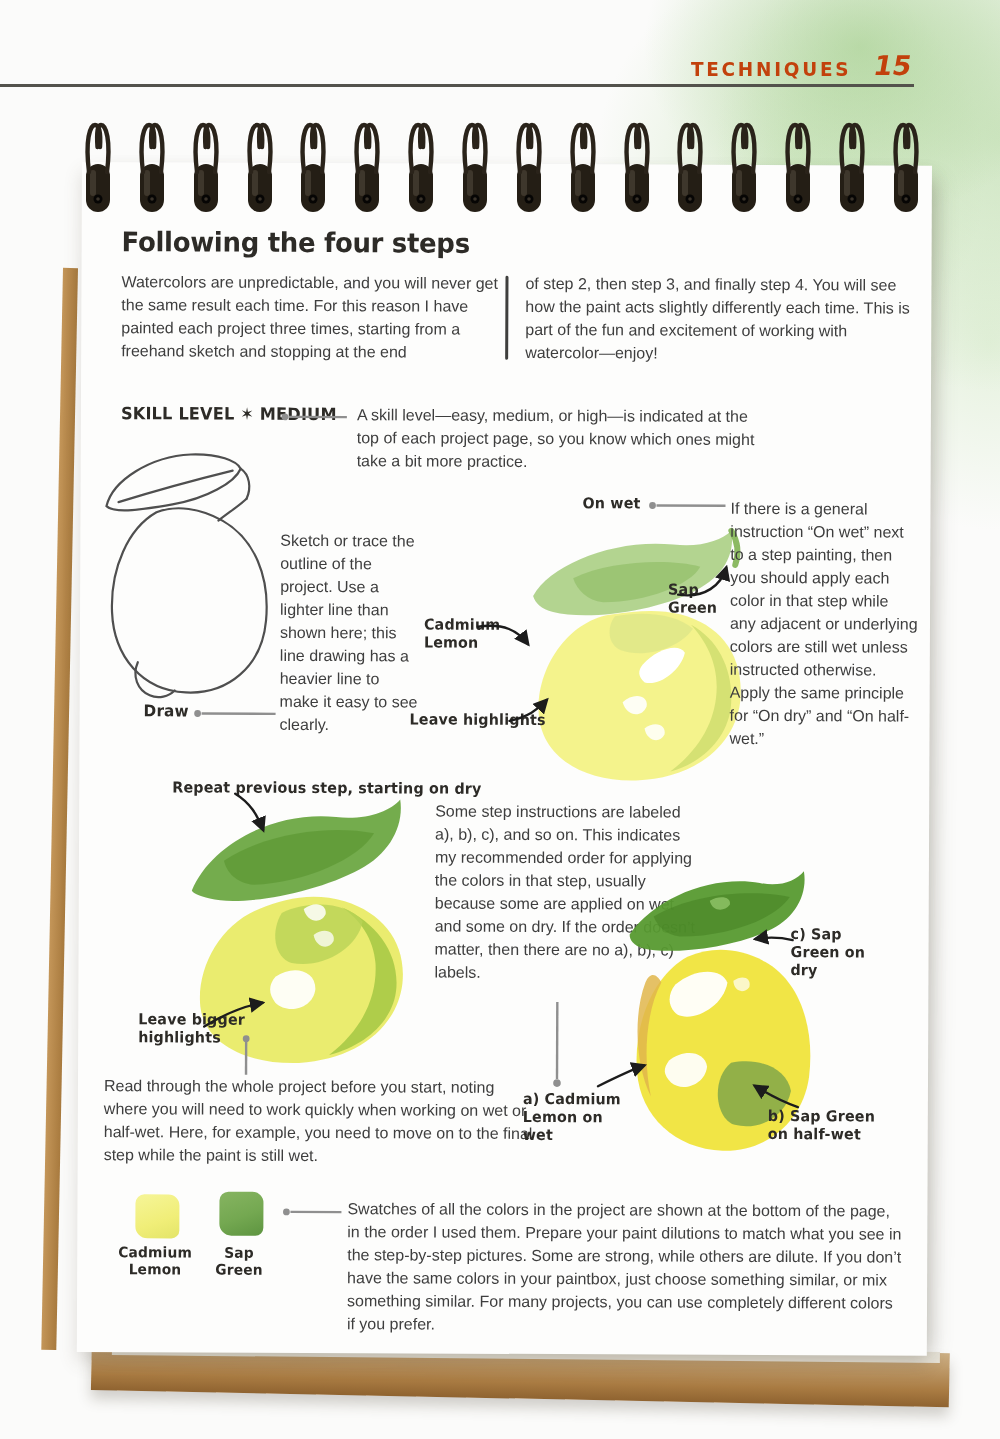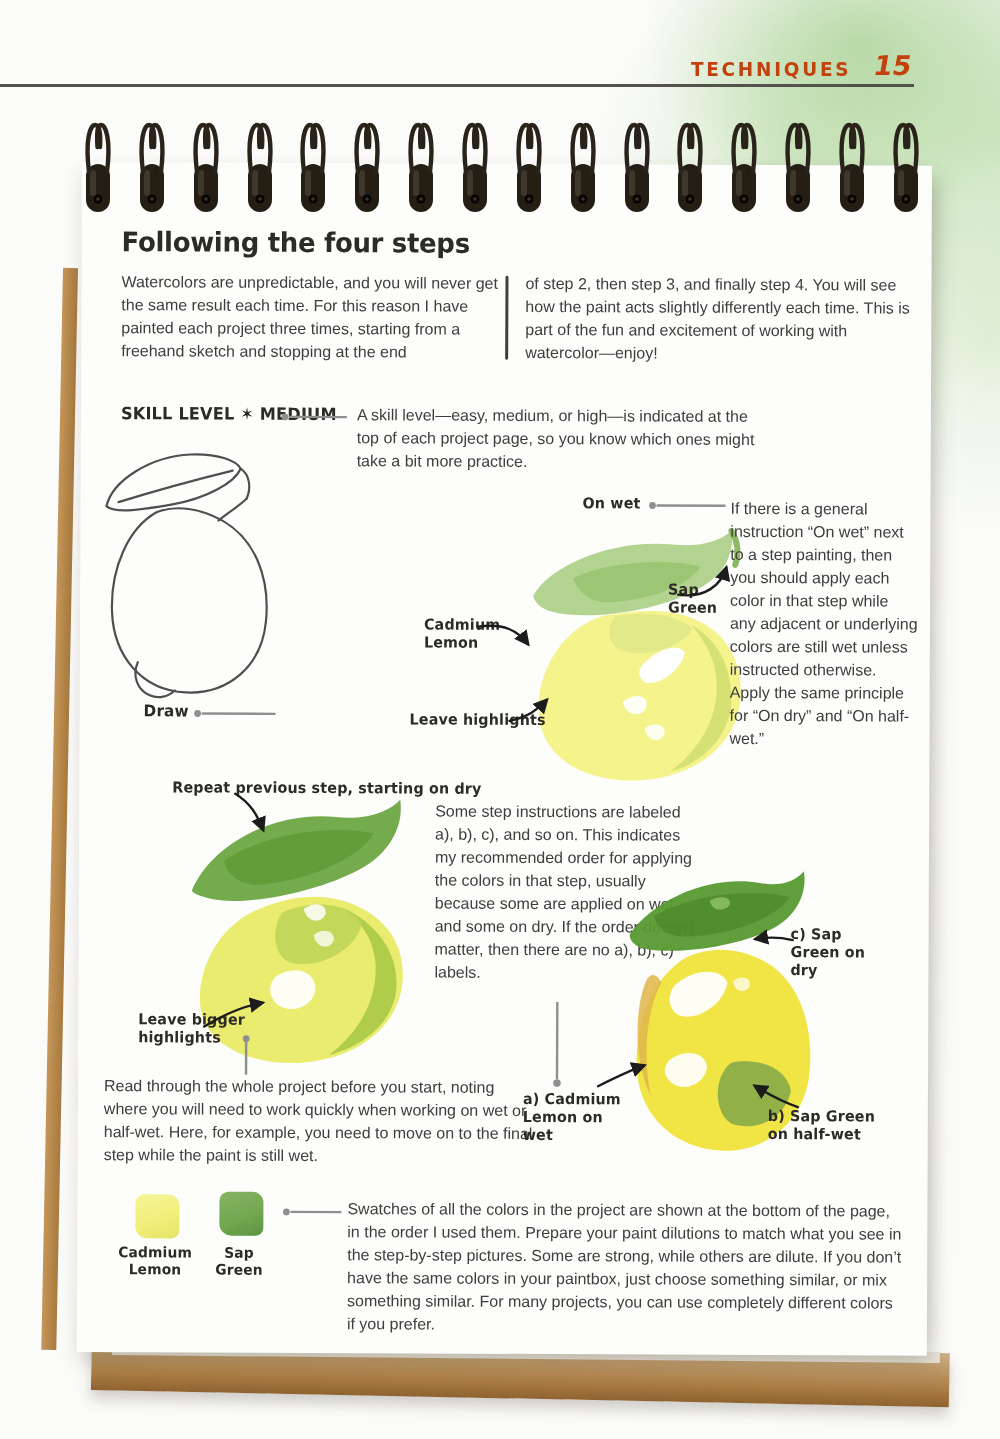--- a/index.html
+++ b/index.html
@@ -110,20 +110,21 @@
     <g fill="none" stroke="#4f4f4f" stroke-width="2.2" stroke-linecap="round">
       <path d="M8 62 C14 36 52 12 92 10 C120 9 138 16 142 24 C136 38 108 54 74 60 C46 65 16 70 8 62 Z"></path>
       <path d="M20 58 C52 48 102 34 134 26"></path>
       <path d="M142 24 C151 30 153 43 148 54"></path>
       <path d="M58 68 C30 84 12 124 14 168 C16 212 44 246 88 248 C130 250 164 222 168 176 C172 132 156 94 124 76 C102 64 78 60 58 68 Z"></path>
       <path d="M40 218 C34 232 40 246 52 251 C61 255 71 252 77 246"></path>
       <path d="M120 76 C130 68 142 60 148 54"></path>
     </g>
   </svg>
   <div class="hand draw-label">Draw</div>
+  <div class="note sketch-note">Sketch or trace the outline of the project. Use a lighter line than shown here; this line drawing has a heavier line to make it easy to see clearly.</div>
 
   <svg class="lemon1-svg" width="280" height="270" viewBox="0 0 280 270">
     <path d="M38 80 C55 48 120 22 178 28 C205 31 226 24 236 14 C240 38 228 60 200 74 C158 96 92 104 58 96 C46 93 40 87 38 80 Z" fill="#a6cc7d" opacity=".85"></path>
     <path d="M78 62 C115 44 175 42 205 50 C196 68 150 86 108 86 C92 84 82 74 78 62 Z" fill="#8cba63" opacity=".6"></path>
     <path d="M236 14 C242 24 244 36 240 48" stroke="#8cba63" stroke-width="6" fill="none" stroke-linecap="round"></path>
     <path d="M118 98 C75 103 42 150 44 196 C46 240 88 266 142 264 C200 262 243 228 246 180 C248 136 224 108 186 98 C162 92 140 95 118 98 Z" fill="#f3f282" opacity=".92"></path>
     <path d="M196 108 C226 124 240 158 236 192 C232 222 208 246 176 255 C206 232 222 203 222 170 C222 145 211 124 196 108 Z" fill="#cfdd6e" opacity=".85"></path>
     <path d="M120 100 C150 94 182 98 198 112 C184 132 150 142 126 134 C112 128 112 110 120 100 Z" fill="#dde688" opacity=".8"></path>
     <path d="M148 148 C162 132 184 126 190 136 C186 154 164 170 150 166 C143 160 143 154 148 148 Z" fill="#ffffff"></path>
     <path d="M128 186 C138 176 154 178 152 190 C147 202 132 200 128 186 Z" fill="#ffffff" opacity=".9"></path>

